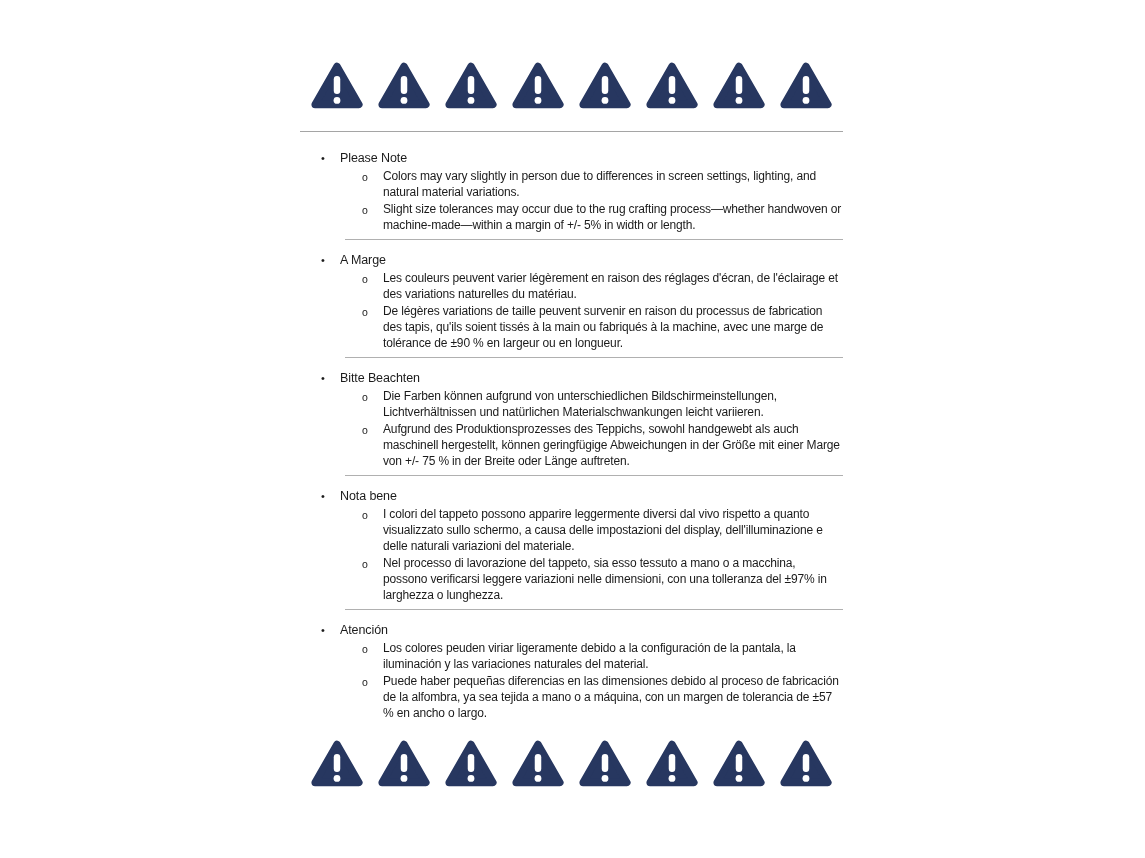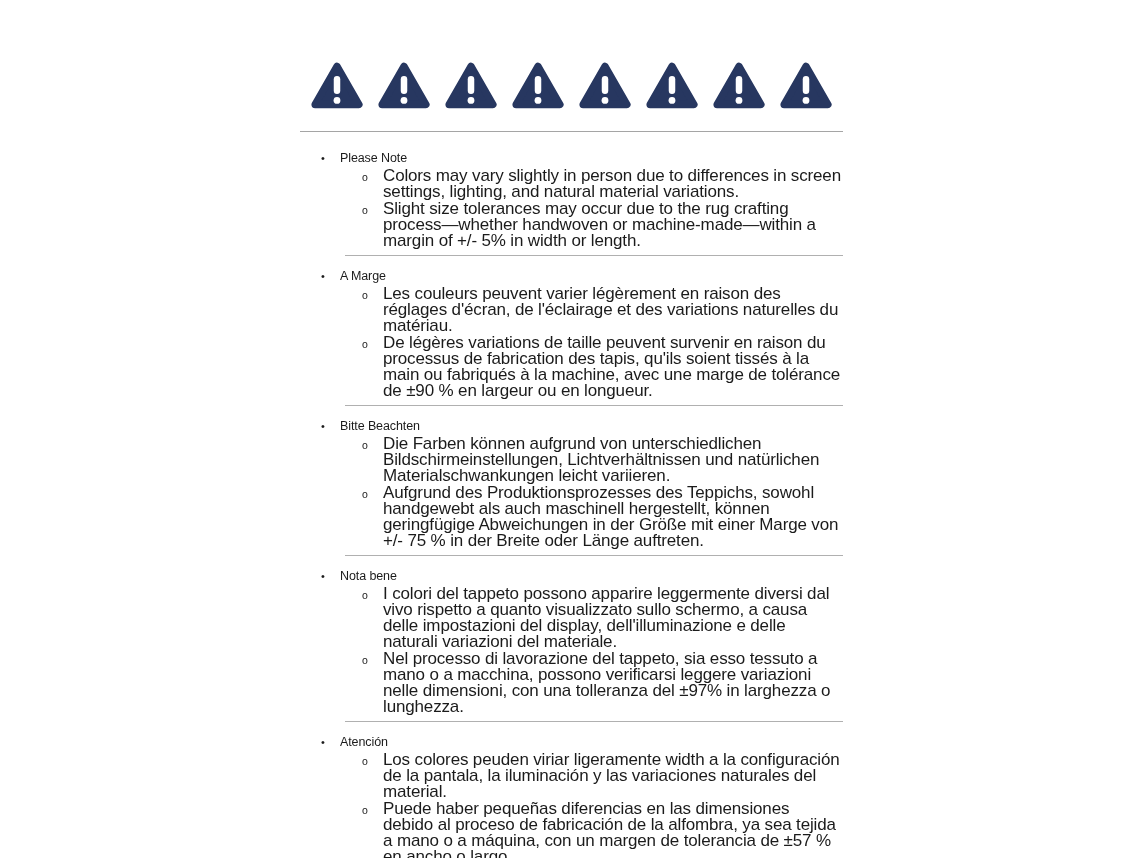--- a/index.html
+++ b/index.html
@@ -17,21 +17,21 @@
   .tri{width:52px;height:50px;display:block;}
   .divider{border:none;border-top:1px solid #b0b0b0;height:0;}
   .top-divider{margin:21px 0 18px 0;border-top-color:#a5a5a5;}
   .section-divider{margin:6px 0 12px 45px;}
   .note-section{margin:0;}
   .l1{display:flex;align-items:baseline;margin-top:1px;}
   .b1{width:19px;margin-left:21px;font-size:11px;flex:none;}
   .title{font-size:12.5px;font-weight:normal;margin:0;letter-spacing:-0.1px;line-height:17px;}
   .l2{display:flex;margin-left:62px;margin-top:1px;}
   .b2{width:21px;font-size:10.5px;flex:none;padding-top:1px;line-height:16px;}
-  .note-text{margin:0;width:462px;font-size:17px;line-height:16px;letter-spacing:-0.15px;}
+  .note-text{margin:0;width:462px;font-size:12px;line-height:16px;letter-spacing:-0.15px;}
 </style>
 </head>
 <body>
 
 <div class="page">
   <div class="stack">
     <div class="triangle-row top" id="tri-top">
         <svg viewBox="0 0 64 60" class="tri">
           <path d="M32 7 L59 54 L5 54 Z" fill="#273760" stroke="#273760" stroke-width="9" stroke-linejoin="round"></path>
           <rect x="28" y="19" width="8" height="22" rx="4" fill="#ffffff"></rect>
@@ -135,21 +135,21 @@
           </div>
         </section>
         <hr class="divider section-divider">
         <section class="note-section">
           <div class="l1">
             <span class="b1">•</span>
             <h3 class="title">Atención</h3>
           </div>
           <div class="l2">
             <span class="b2">o</span>
-            <p class="note-text">Los colores peuden viriar ligeramente width a la configuración de la pantala, la iluminación y las variaciones naturales del material.</p>
+            <p class="note-text">Los colores peuden viriar ligeramente debido a la configuración de la pantala, la iluminación y las variaciones naturales del material.</p>
           </div>
           <div class="l2">
             <span class="b2">o</span>
             <p class="note-text">Puede haber pequeñas diferencias en las dimensiones debido al proceso de fabricación de la alfombra, ya sea tejida a mano o a máquina, con un margen de tolerancia de ±57 % en ancho o largo.</p>
           </div>
         </section>
       </div>
     <div class="triangle-row bottom" id="tri-bottom">
         <svg viewBox="0 0 64 60" class="tri">
           <path d="M32 7 L59 54 L5 54 Z" fill="#273760" stroke="#273760" stroke-width="9" stroke-linejoin="round"></path>

